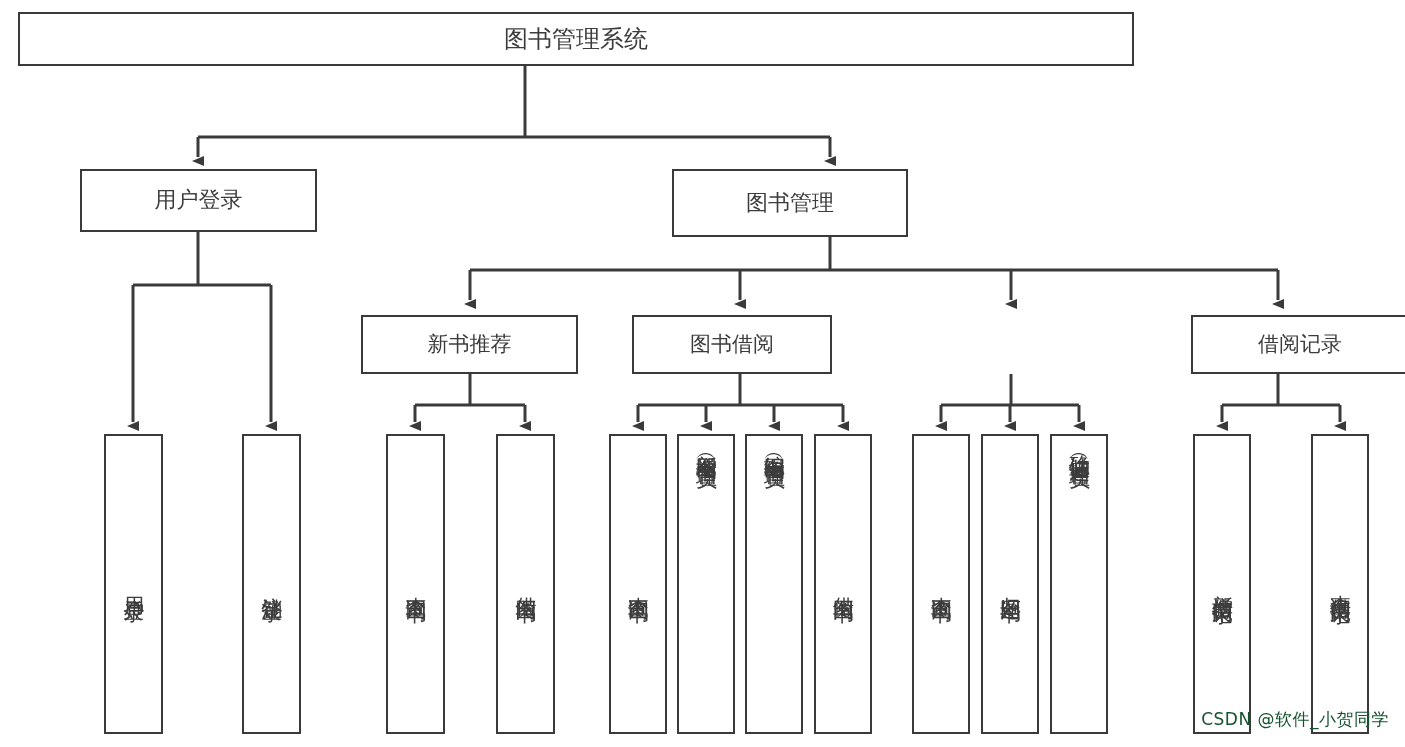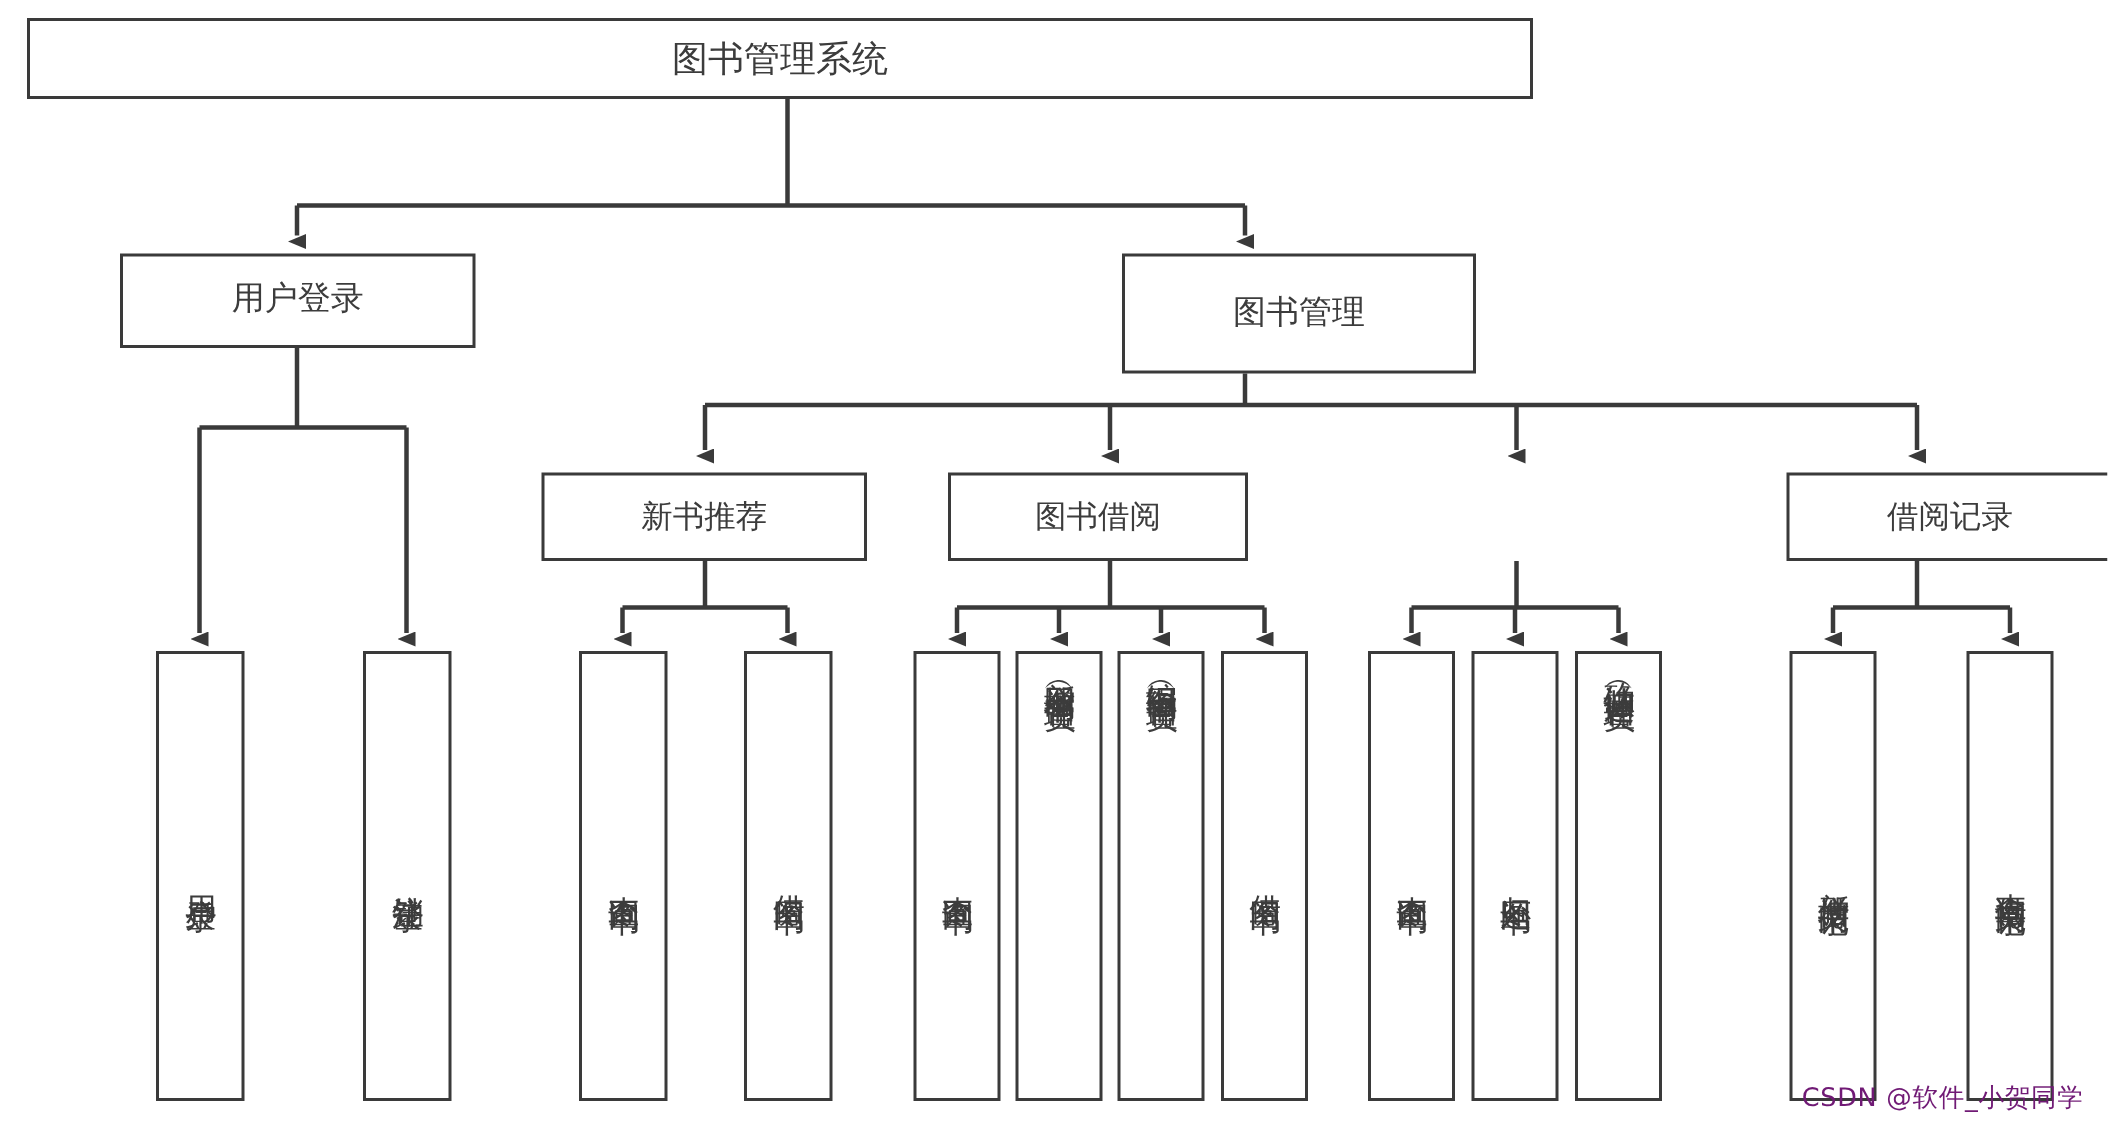--- a/index.html
+++ b/index.html
@@ -63,23 +63,23 @@
   }
   .leaf.center-text {
     align-items: center;
   }
   .leaf.center-text .vtext {
     padding-top: 0;
   }
   #watermark {
     position: absolute;
     right: 16px;
-    bottom: 4px;
+    bottom: 16px;
     font-size: 17px;
-    color: #701a75;
+    color: #14532d;
     letter-spacing: 0.5px;
     white-space: nowrap;
     font-family: "DejaVu Sans", "Liberation Sans", sans-serif;
   }
 </style>
 </head>
 <body>
 
 <div id="canvas">
 
@@ -126,28 +126,28 @@
       <path d="M1010,405 L1010,422" marker-end="url(#arrow)"></path>
       <path d="M1079,405 L1079,422" marker-end="url(#arrow)"></path>
 
       <path d="M1278,374 L1278,405"></path>
       <path d="M1222,405 L1340,405"></path>
       <path d="M1222,405 L1222,422" marker-end="url(#arrow)"></path>
       <path d="M1340,405 L1340,422" marker-end="url(#arrow)"></path>
     </g>
   </svg>
 
-  <div class="node root" style="left:18px; top:12px; width:1004px; height:54px;">
+  <div class="node root" style="left:18px; top:12px; width:1116px; height:54px;">
     <span>图书管理系统</span>
   </div>
 
   <div class="node lvl2" style="left:80px; top:169px; width:237px; height:63px;">
     <span>用户登录</span>
   </div>
-  <div class="node lvl2" style="left:748px; top:169px; width:236px; height:80px;">
+  <div class="node lvl2" style="left:672px; top:169px; width:236px; height:68px;">
     <span>图书管理</span>
   </div>
 
   <div class="node lvl3" style="left:361px; top:315px; width:217px; height:59px;">
     <span>新书推荐</span>
   </div>
   <div class="node lvl3" style="left:632px; top:315px; width:200px; height:59px;">
     <span>图书借阅</span>
   </div>
   <div class="node lvl3" style="left:1171px; top:315px; width:218px; height:59px;margin-left:20px;">

